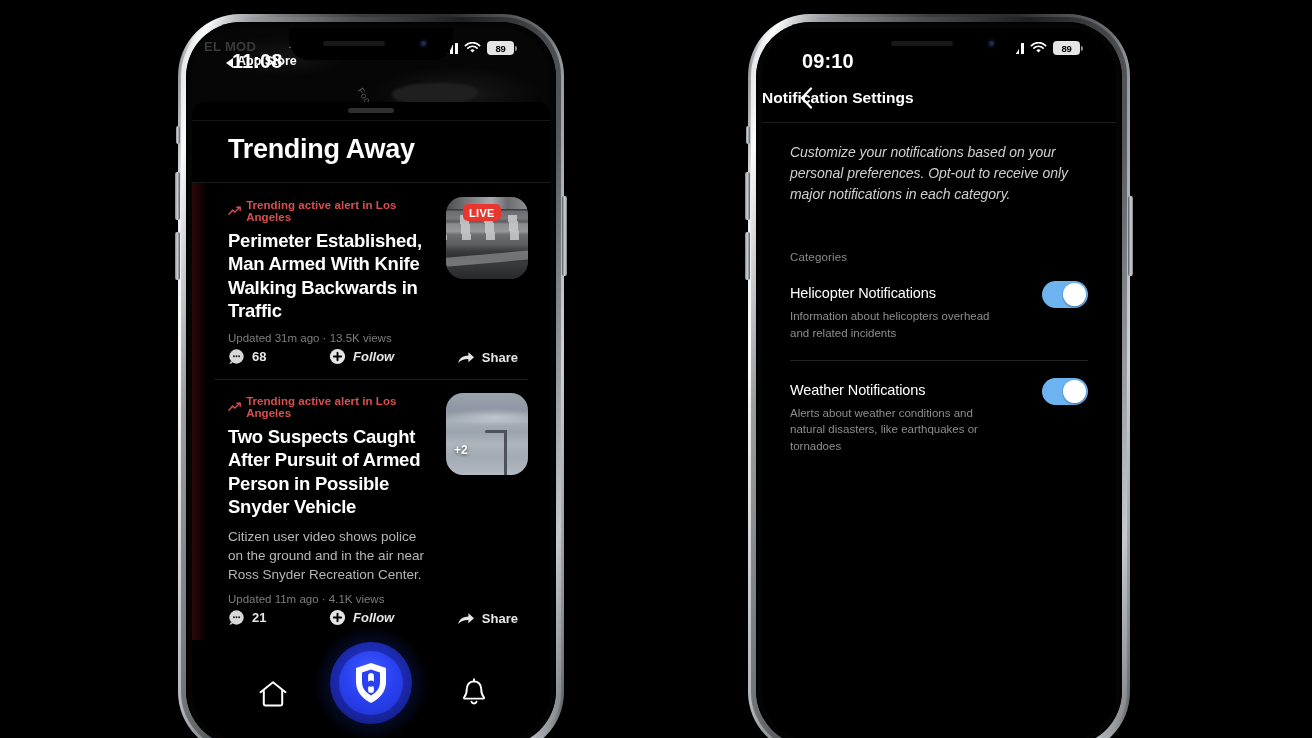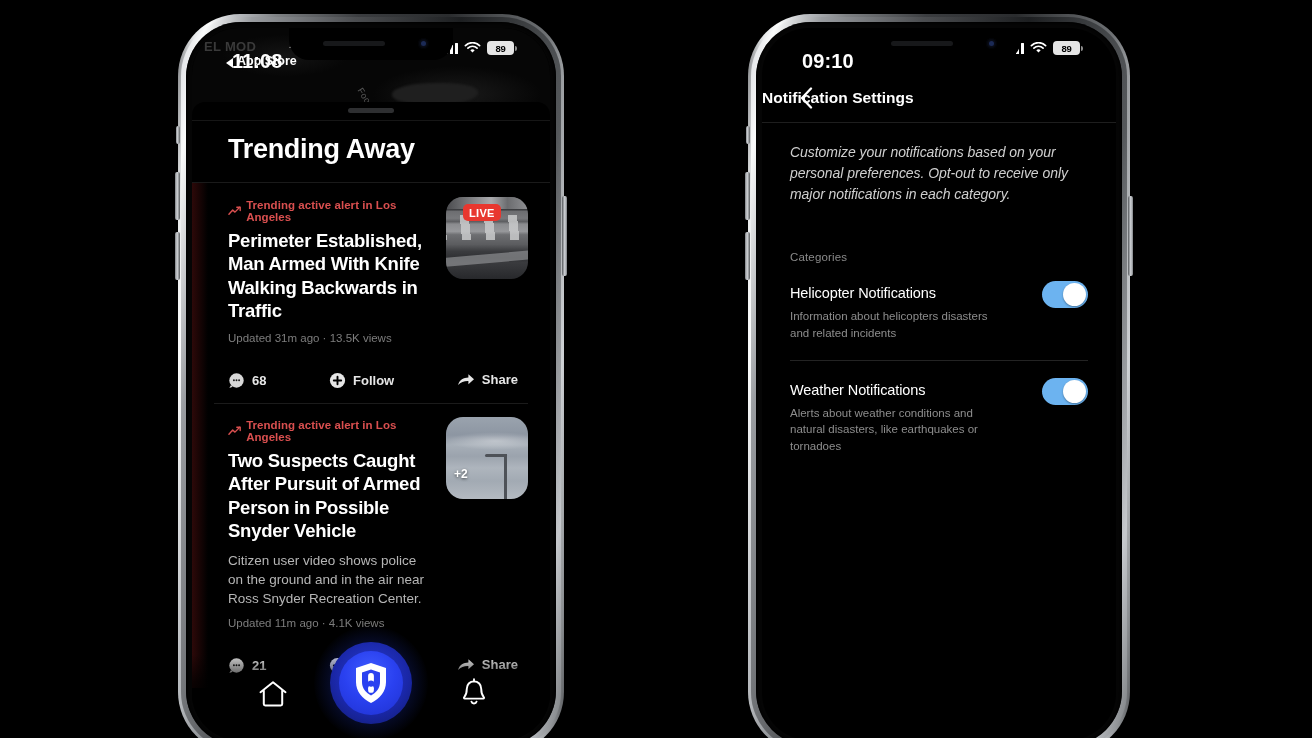--- a/index.html
+++ b/index.html
@@ -174,26 +174,26 @@
     font-size:18.5px; font-weight:700; color:#fff;
     line-height:1.27; letter-spacing:-.25px;
   }
   .card-desc{
     margin-top:8px; font-size:13.5px; color:#b6b6b6; line-height:1.42;
   }
   .card-meta{
     margin-top:9px; font-size:11.5px; color:#7d7d7d;
   }
   .card-actions{
-    display:flex; align-items:flex-start; margin-top:28px; padding-bottom:14px;
+    display:flex; align-items:flex-end; margin-top:4px; padding-bottom:14px;
     padding-right:10px;
   }
   .act{ display:flex; align-items:center; gap:7px; color:#e6e6e6; font-size:13px; font-weight:600; }
   .act-comments{ flex:0 0 auto; }
-  .act-follow{ margin-left:auto; margin-right:auto; }
+  .act-follow{ margin-left:auto; margin-right:auto;font-style:italic; }
   .act-share{ flex:0 0 auto; }
 
   
   .thumb{
     position:absolute; right:22px; top:14px;
     width:82px; height:82px; border-radius:17px; overflow:hidden;
   }
   .thumb-street{
     background:
       linear-gradient(180deg,#46474a 0%,#3c3d40 16%,#6c6d70 17%,#77787b 26%,#5d5e61 30%,#8b8c8f 33%,#97989b 42%,#6e6f72 46%,#5b5c5f 58%,#3b3c3f 66%,#2f3033 74%,#3a3b3e 80%,#27282b 100%);
@@ -541,21 +541,21 @@
       </div>
 
       <div class="settings-body">
         <div class="intro">Customize your notifications based on your personal preferences. Opt-out to receive only major notifications in each category.</div>
         <div class="cat-label">Categories</div>
 
         <div class="setting-row">
           <div class="sr-head">
             <div class="sr-title">Helicopter Notifications</div>
           </div>
-          <div class="sr-desc">Information about helicopters disasters and related incidents</div>
+          <div class="sr-desc">Information about helicopters overhead and related incidents</div>
           <div class="toggle">
             <div class="knob"></div>
           </div>
         </div>
 
 
         <div class="setting-row">
           <div class="sr-head">
             <div class="sr-title">Weather Notifications</div>
           </div>

